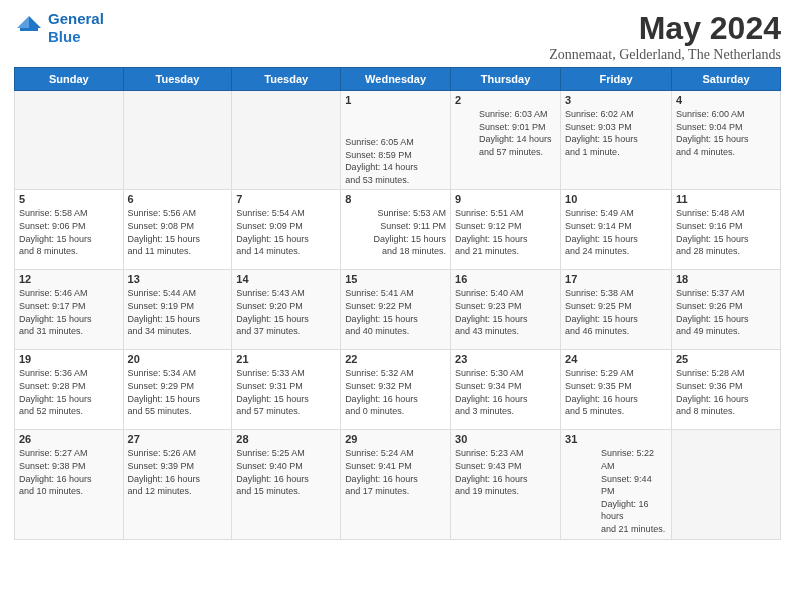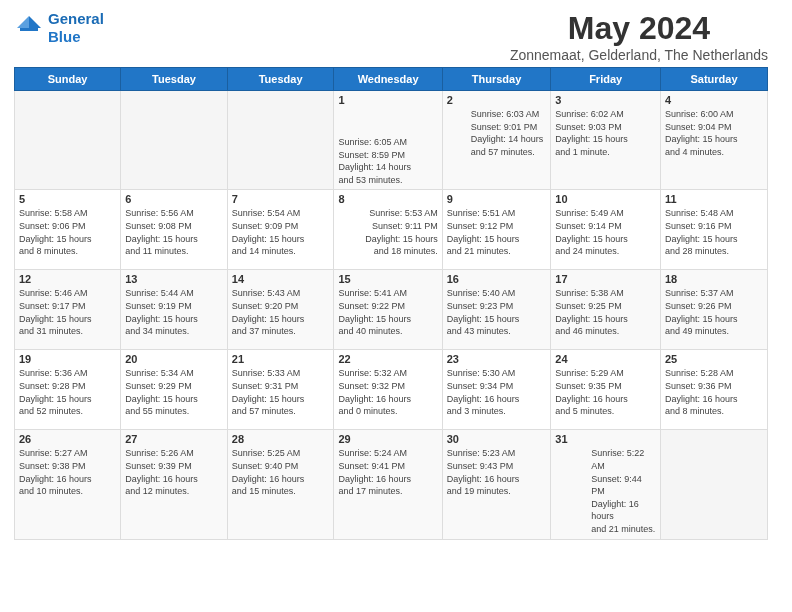--- a/index.html
+++ b/index.html
@@ -6,21 +6,21 @@
     body {
       font-family: Arial, sans-serif;
       background: #fff;
       width: 792px;
       height: 612px;
       overflow: hidden;
     }
     .page {
       width: 792px;
       min-height: 612px;
-      padding: 10px 24px 10px 14px;
+      padding: 10px 11px 10px 14px;
     }
     .header {
       display: flex;
       justify-content: space-between;
       align-items: flex-start;
       margin-bottom: 4px;
     }
     .logo {
       display: flex;
       align-items: center;
@@ -33,30 +33,31 @@
       line-height: 1.2;
     }
     .logo-text span {
       color: #1a6bb5;
     }
     .logo-icon {
       width: 30px;
       height: 30px;
     }
     .title-block {
-      text-align: center;
+      text-align: right;
     }
     .month-title {
       font-size: 32px;
       font-weight: bold;
       color: #333;
     }
     .subtitle {
       font-size: 14px;
       color: #555;
+      font-family: Liberation Serif, serif;
     }
     .calendar {
       width: 100%;
       border-collapse: collapse;
       font-size: 9.5px;
     }
     .calendar thead th {
       background: #2176c7;
       color: #fff;
       text-align: center;

